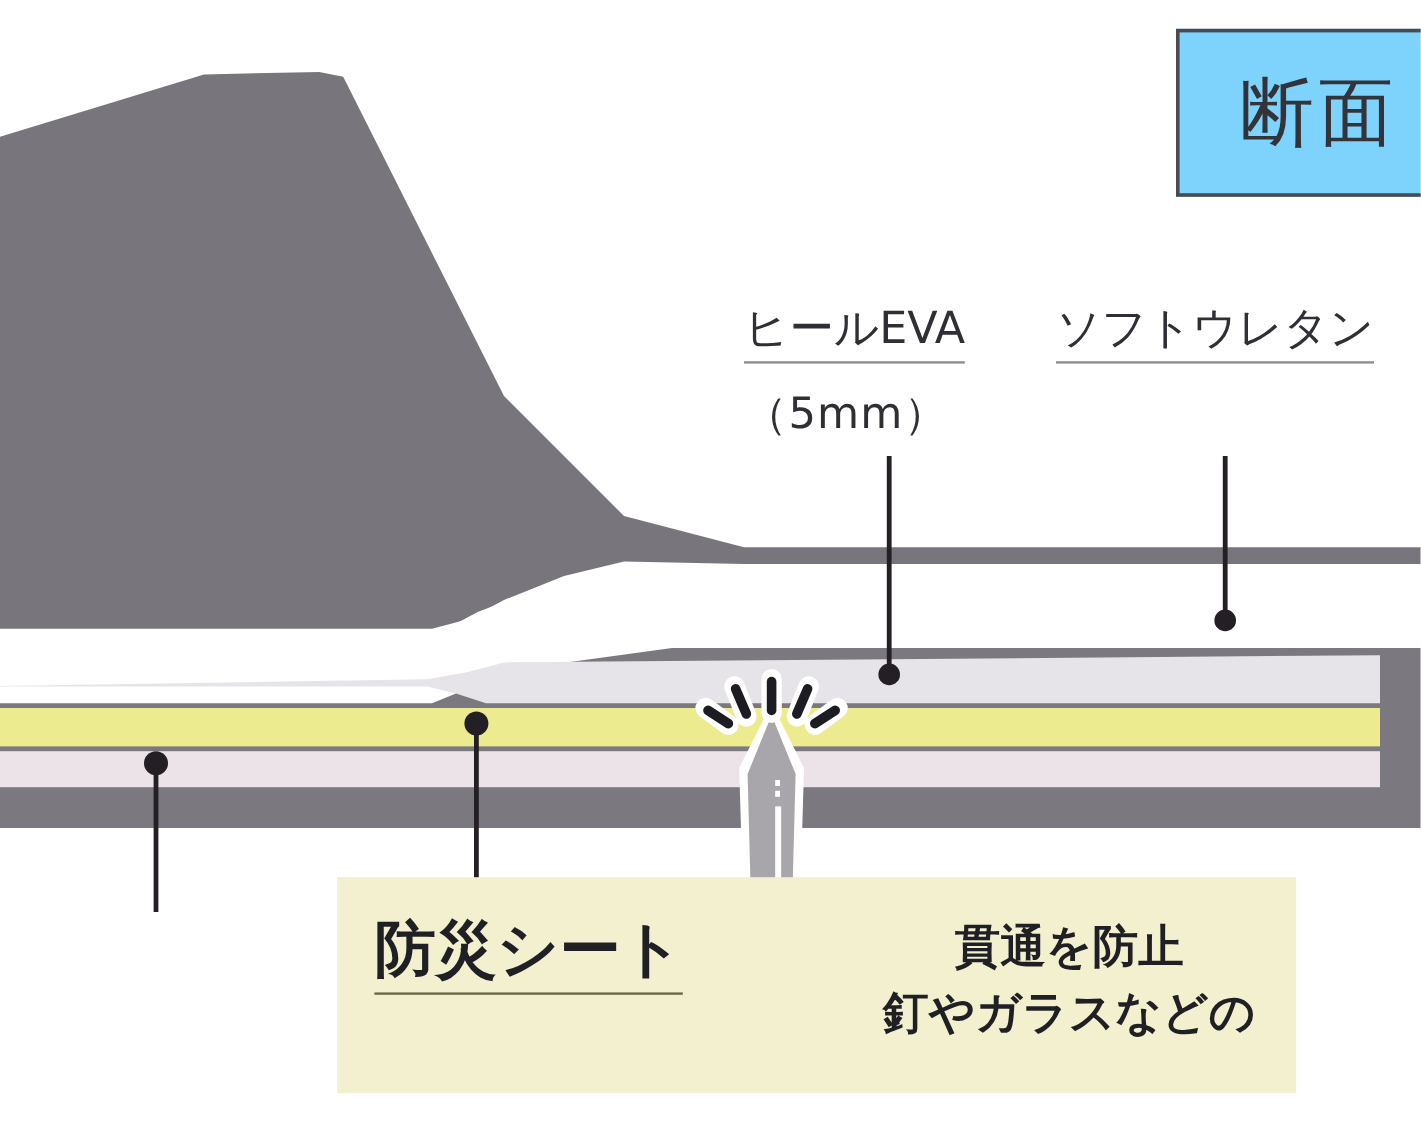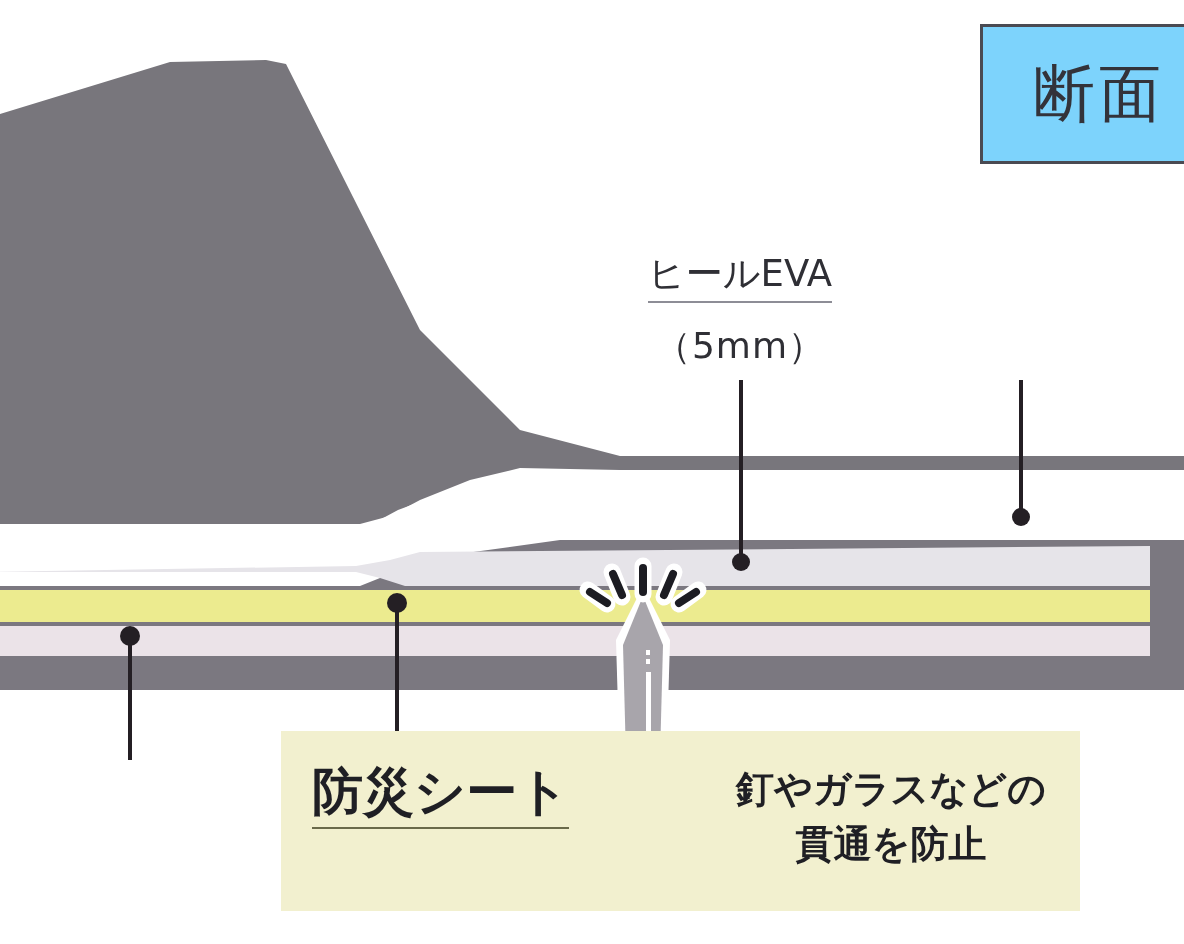--- a/index.html
+++ b/index.html
@@ -44,21 +44,21 @@
     font-size: 62px;
     letter-spacing: 4px;
     color: #33333a;
     line-height: 1;
     font-family: "DejaVu Sans", "Liberation Sans", sans-serif;
   }
 
   
   .label-block {
     position: absolute;
-    text-align: center;
+    text-align: left;
     color: #2f2f35;
     line-height: 1.18;
   }
   .label-main {
     display: inline-block;
     font-size: 37px;
     padding-bottom: 5px;
     border-bottom: 2.5px solid #8d8d96;
     white-space: nowrap;
     font-family: "DejaVu Sans", "Liberation Sans", sans-serif;
@@ -199,25 +199,26 @@
   <div class="title-box">
     <span class="title-text">断面</span>
   </div>
 
   <div class="label-block" id="label-heel-eva">
     <span class="label-main">ヒールEVA</span>
     <span class="label-sub">（5mm）</span>
   </div>
 
   <div class="label-block" id="label-soft-urethane">
+    <span class="label-main">ソフトウレタン</span>
   </div>
 
 
   <div class="label-block" id="label-bousai">
     <span class="label-main">防災シート</span>
   </div>
 
   <div id="label-prevention">
+    <span>貫通を防止</span>
     <span>釘やガラスなどの</span>
-    <span>貫通を防止</span>
   </div>
 
 </div>
 
 </body></html>

